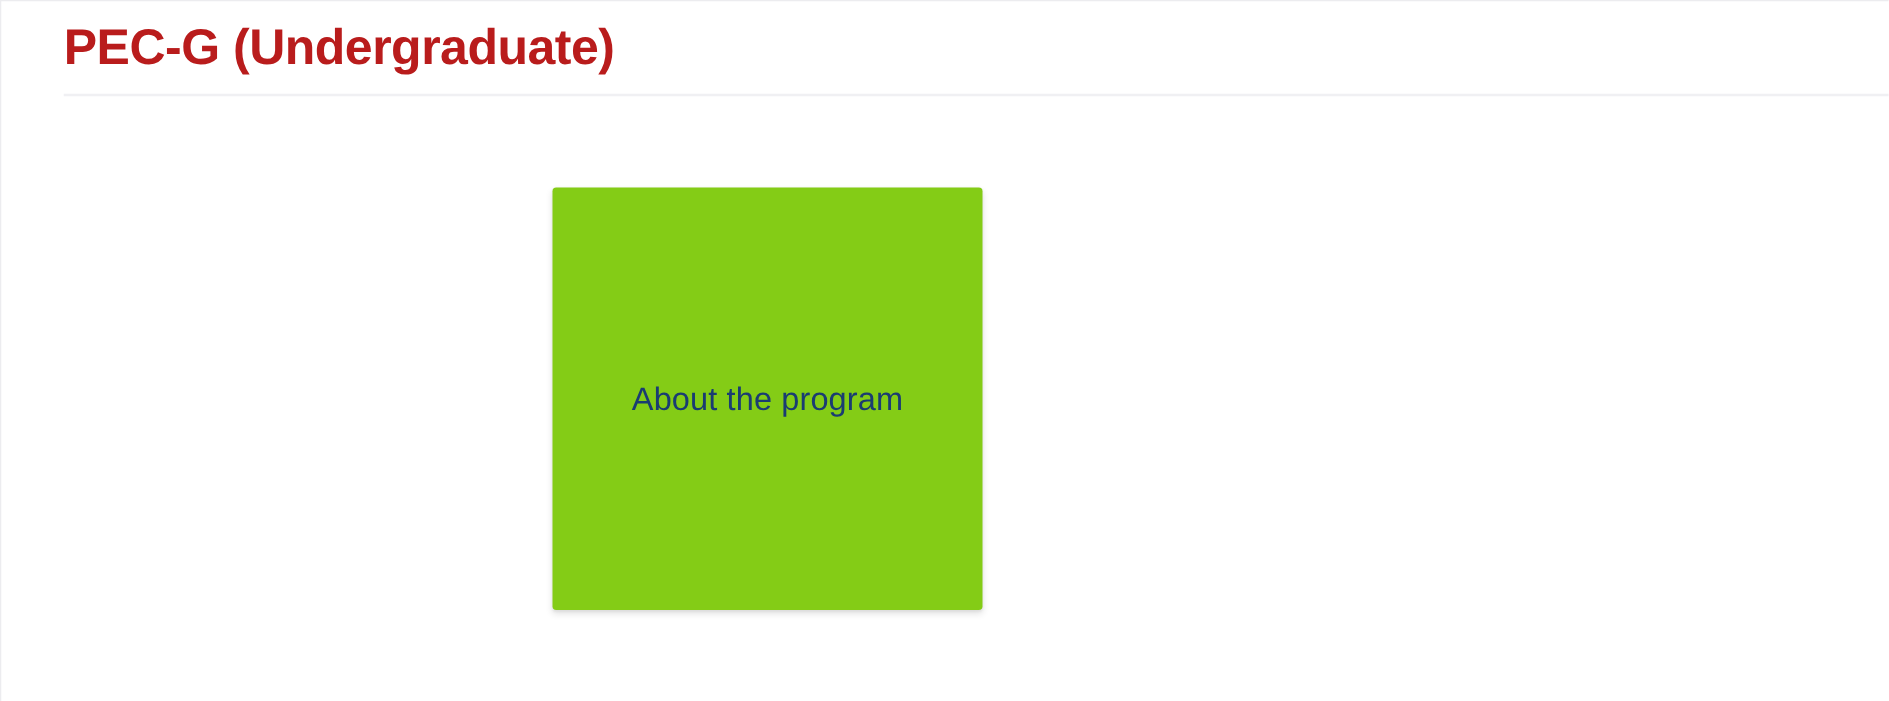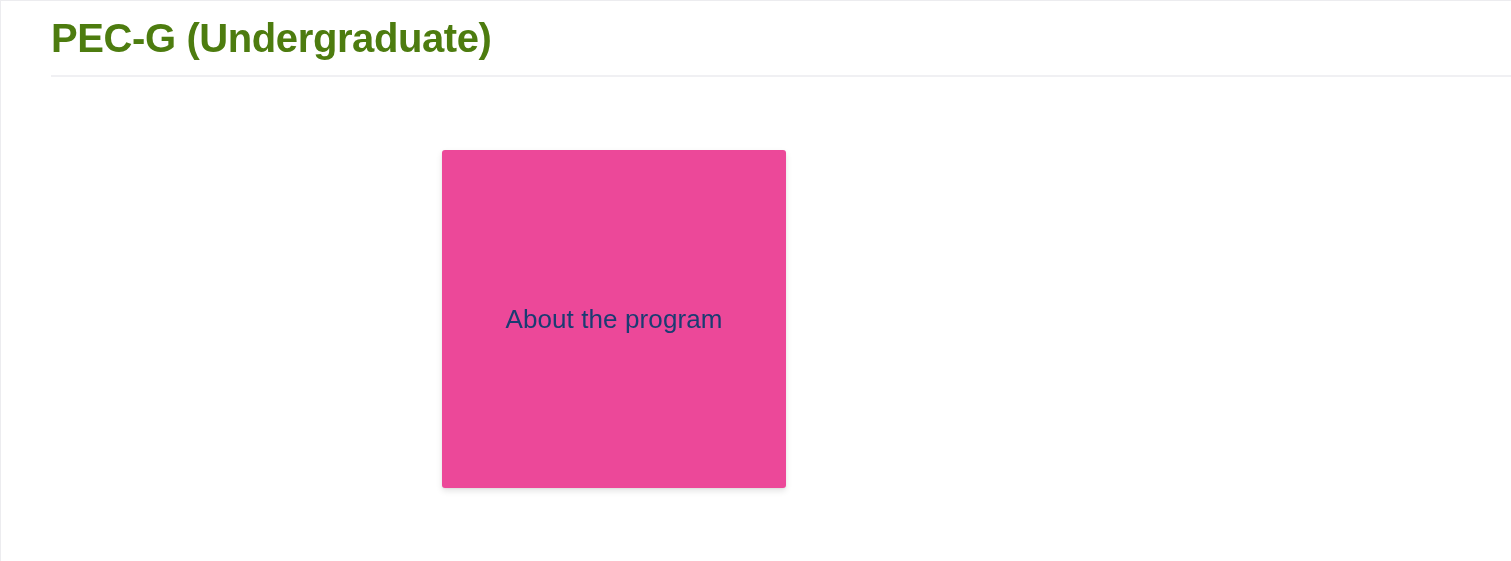--- a/index.html
+++ b/index.html
@@ -34,21 +34,21 @@
   }
 
   .page-title {
     margin: 0;
     padding-top: 13px;
     font-family: "Liberation Sans", sans-serif;
     font-size: 40px;
     line-height: 48px;
     font-weight: 700;
     letter-spacing: -0.4px;
-    color: #4d7c0f;
+    color: #b91c1c;
     white-space: nowrap;
   }
 
   .title-divider {
     position: absolute;
     left: 50px;
     right: 0;
     bottom: 0;
     height: 2px;
     background: #f0f0f3;
@@ -67,21 +67,21 @@
     display: flex;
     flex-direction: row;
     align-items: flex-start;
     gap: 35px;
   }
 
   .tile-card {
     width: 344px;
     height: 338px;
     box-sizing: border-box;
-    background: #ec4899;
+    background: #84cc16;
     border-radius: 3px;
     box-shadow: 0 3px 6px rgba(0, 0, 0, 0.11),
                 0 1px 2px rgba(0, 0, 0, 0.05);
     display: flex;
     align-items: center;
     justify-content: center;
     text-align: center;
     cursor: pointer;
     text-decoration: none;
     padding: 12px 18px;

